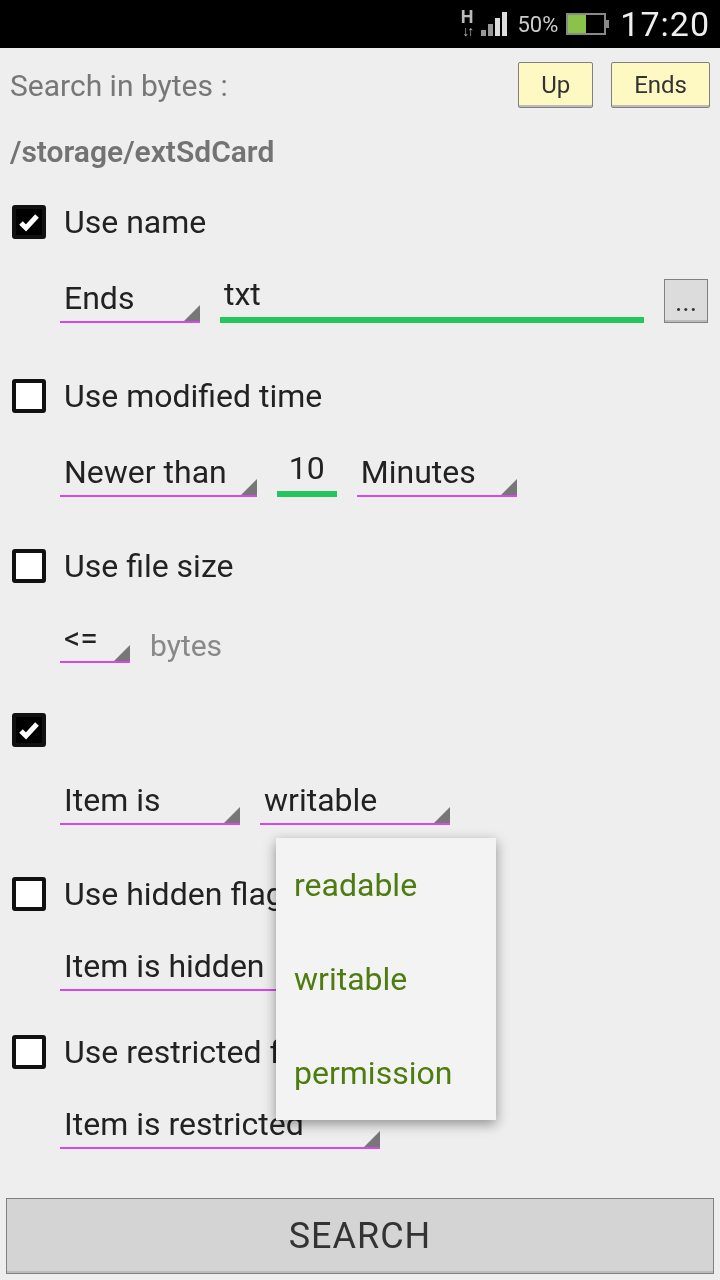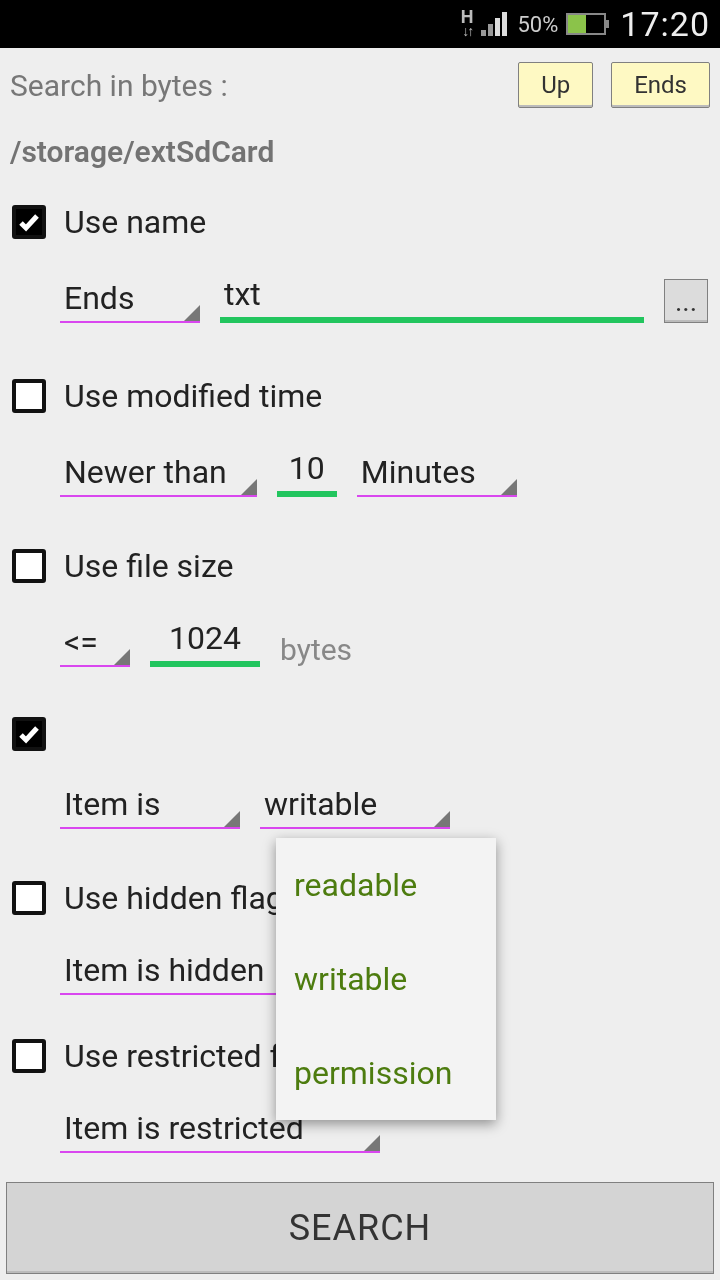--- a/index.html
+++ b/index.html
@@ -110,21 +110,21 @@
     z-index:50;
   }
   .dropdown-item{
     font-size:32px; color:#4d7c0f;
     padding:28px 18px;
   }
 
   
   .search-btn{
     position:absolute; left:6px; right:6px; bottom:6px;
-    height:92px; background:#d4d4d4;
+    height:76px; background:#d4d4d4;
     border:1px solid #808080;
     display:flex;align-items:center;justify-content:center;
     font-size:36px; color:#333; letter-spacing:1px;
     box-shadow: inset 0 -2px 0 #bbb;
   }
 </style>
 </head>
 <body>
 
 <div class="statusbar">
@@ -185,21 +185,20 @@
     </div>
   </div>
 
   <div class="section" style="margin-top:50px">
     <div class="row-check">
       <div class="checkbox"></div>
       <span class="check-label">Use file size</span>
     </div>
     <div class="row-inputs">
       <div class="spinner" style="min-width:70px">&lt;=</div>
-      <div class="textinput" style="width:110px;text-align:center">1024</div>
       <span class="unit">bytes</span>
     </div>
   </div>
 
   <div class="section" style="margin-top:50px">
     <div class="row-check">
       <div class="checkbox checked">
         <svg viewBox="0 0 24 24" width="24" height="24">
             <polyline points="4 13 9 18 20 6"></polyline>
           </svg>

